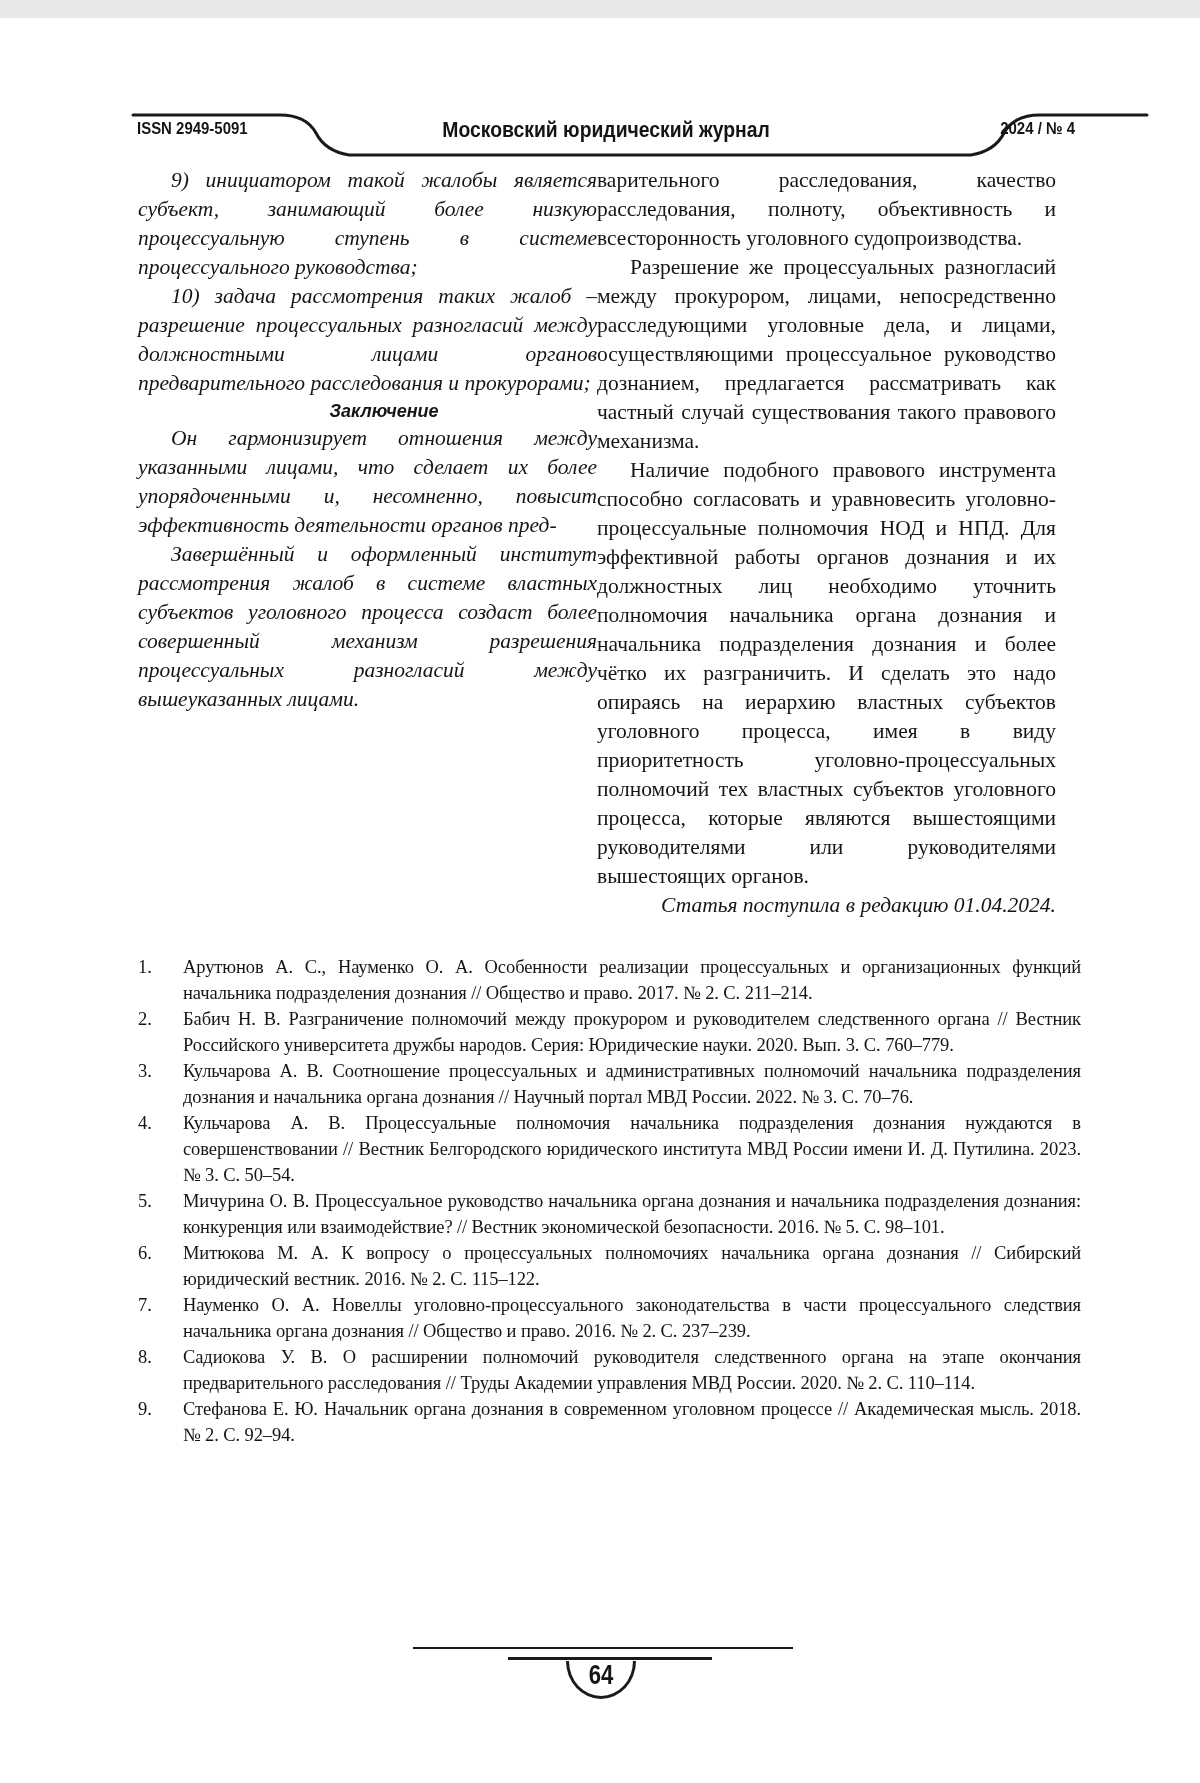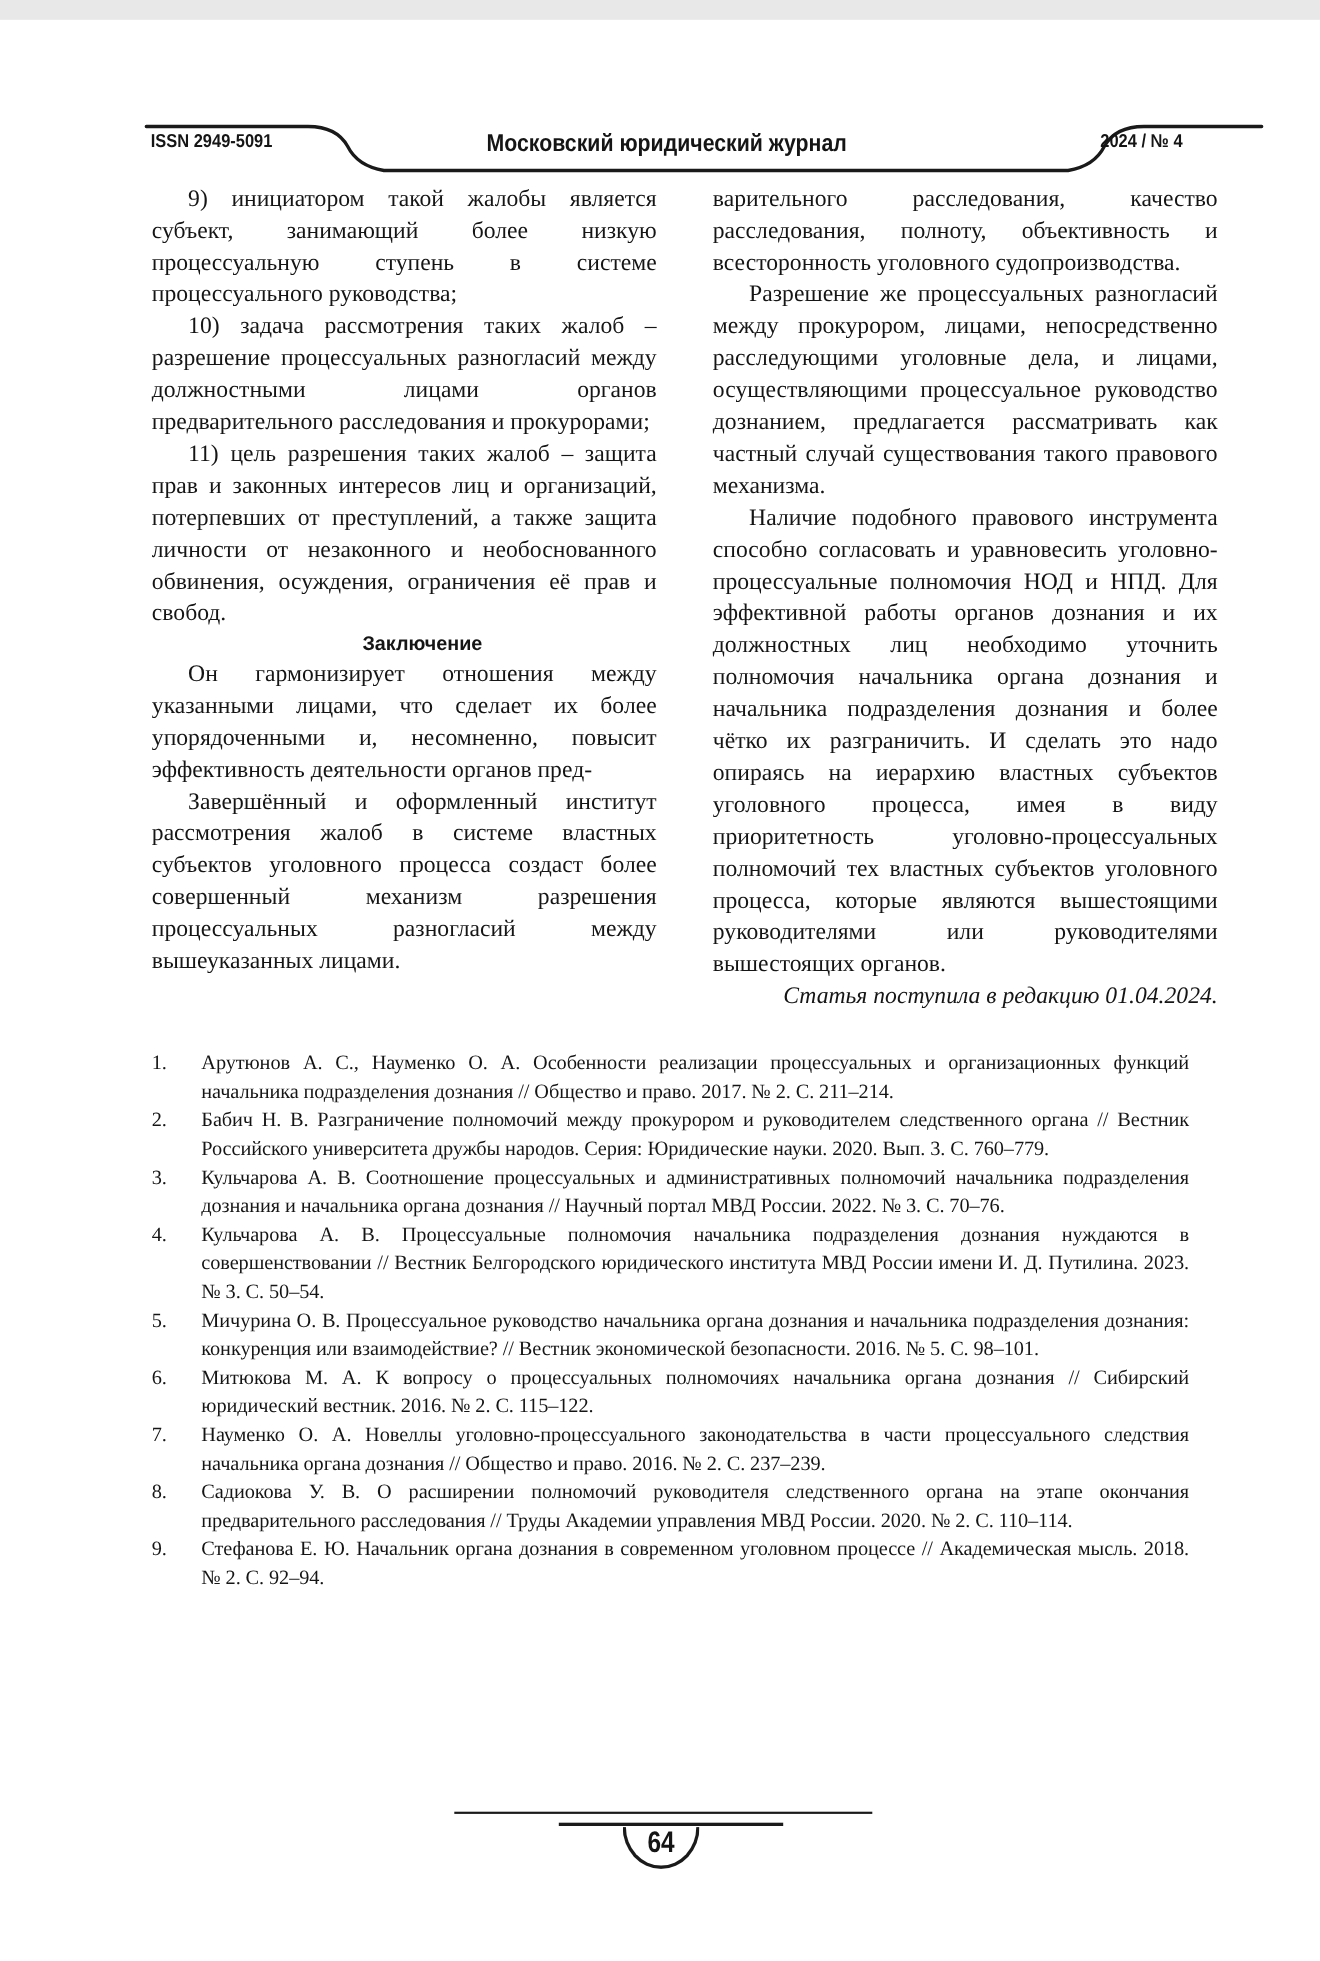--- a/index.html
+++ b/index.html
@@ -28,22 +28,22 @@
     font-family:"Liberation Sans", sans-serif; font-weight:bold; font-size:22px;padding-left:12px;
   }
   .hdr-title span { display:inline-block; transform:scaleX(0.88); }
 
   
   .col {
     position:absolute; top:148px; width:459px;
     font-size:21.5px; line-height:29px;
     text-align:justify;
   }
-  .col-left  { left:138px; }
-  .col-right { left:648px; }
+  .col-left  { left:138px;font-style:italic; }
+  .col-right { left:597px; }
   .col p { margin:0; text-indent:33px; }
   .col p.noindent { text-indent:0; }
 
   .conclusion-h {
     margin:42px 0 19px 0;
     text-align:center; text-indent:0;
     font-family:"Liberation Sans", sans-serif;
     font-weight:bold; font-size:18px;
     line-height:26px;
   }
@@ -90,21 +90,20 @@
   <svg class="hdr-svg" width="1070" height="62" viewBox="0 0 1070 62">
     <path d="M38 12 H185 Q211 12 221 30 Q230 48 254 52 H876 Q900 48 909 30 Q919 12 945 12 H1052" fill="none" stroke="#1a1a1a" stroke-width="3" stroke-linecap="round"></path>
   </svg>
   <div class="hdr-label hdr-issn">ISSN 2949-5091</div>
   <div class="hdr-title"><span>Московский юридический журнал</span></div>
   <div class="hdr-label hdr-issue">2024 / № 4</div>
 
   <div class="col col-left">
     <p>9) инициатором такой жалобы является субъект, занимающий более низкую процессуальную ступень в системе процессуального руководства;</p>
     <p>10) задача рассмотрения таких жалоб – разрешение процессуальных разногласий между должностными лицами органов предварительного расследования и прокурорами;</p>
-    <p>11) цель разрешения таких жалоб – защита прав и законных интересов лиц и организаций, потерпевших от преступлений, а также защита личности от незаконного и необоснованного обвинения, осуждения, ограничения её прав и свобод.</p>
     <p class="conclusion-h">Заключение</p>
     <p>Он гармонизирует отношения между указанными лицами, что сделает их более упорядоченными и, несомненно, повысит эффективность деятельности органов пред-</p>
     <p>Завершённый и оформленный институт рассмотрения жалоб в системе властных субъектов уголовного процесса создаст более совершенный механизм разрешения процессуальных разногласий между вышеуказанных лицами.</p>
   </div>
 
   <div class="col col-right">
     <p class="noindent">варительного расследования, качество расследования, полноту, объективность и всесторонность уголовного судопроизводства.</p>
     <p>Разрешение же процессуальных разногласий между прокурором, лицами, непосредственно расследующими уголовные дела, и лицами, осуществляющими процессуальное руководство дознанием, предлагается рассматривать как частный случай существования такого правового механизма.</p>
     <p>Наличие подобного правового инструмента способно согласовать и уравновесить уголовно-процессуальные полномочия НОД и НПД. Для эффективной работы органов дознания и их должностных лиц необходимо уточнить полномочия начальника органа дознания и начальника подразделения дознания и более чётко их разграничить. И сделать это надо опираясь на иерархию властных субъектов уголовного процесса, имея в виду приоритетность уголовно-процессуальных полномочий тех властных субъектов уголовного процесса, которые являются вышестоящими руководителями или руководителями вышестоящих органов.</p>
     <p class="received">Статья поступила в редакцию 01.04.2024.</p>

